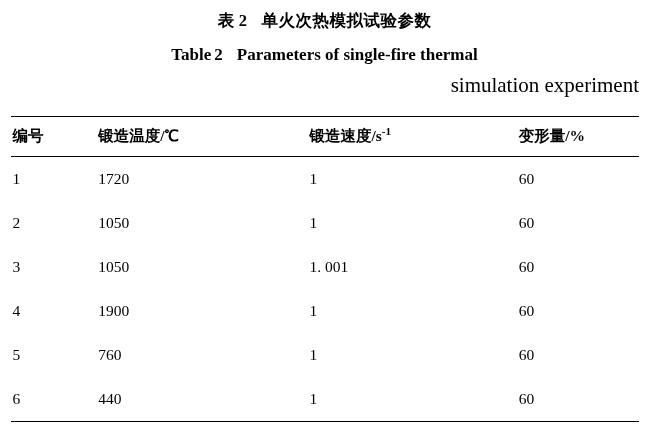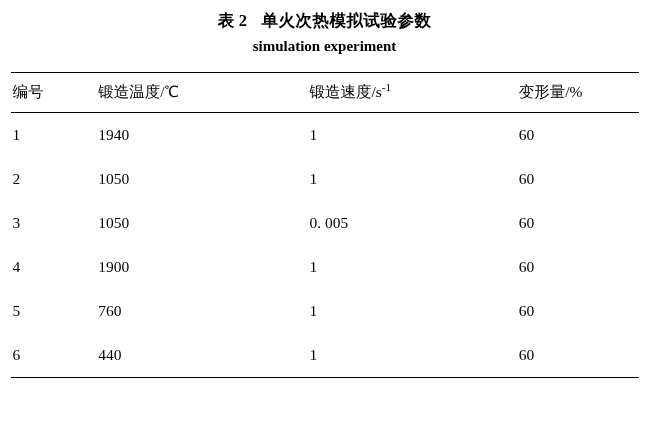--- a/index.html
+++ b/index.html
@@ -41,33 +41,33 @@
     line-height: 1.62;
     padding-top: 7px;
   }
   .caption-en .en-label {
     margin-right: 3px;
   }
   .caption-en .num {
     margin-right: 14px;
   }
   .caption-en-line2 {
-    text-align: center;
-    font-weight: bold;
-    font-size: 15px;
+    text-align: right;
+    font-weight: normal;
+    font-size: 21px;
     line-height: 1.62;
   }
   table.params {
     width: 628px;
     margin: 14px auto 0 auto;
     border-collapse: collapse;
     font-size: 15px;
   }
   table.params thead th {
-    font-weight: normal;
+    font-weight: bold;
     text-align: left;
     padding: 9px 0 9px 0;
     font-size: 15.5px;
     margin-left: 28px;
   }
   table.params tbody td {
     text-align: left;
     padding: 13px 0 13px 0;
     font-size: 15.5px;
   }
@@ -94,50 +94,53 @@
 </style>
 </head>
 <body>
 
 <div class="page">
 
   <div class="caption caption-cn">
     <span>表</span><span class="num">2</span><span>单火次热模拟试验参数</span>
   </div>
 
+  <div class="caption caption-en">
+    <span class="en-label">Table</span><span class="num">2</span><span>Parameters of single-fire thermal</span>
+  </div>
   <div class="caption-en-line2">
     <span>simulation experiment</span>
   </div>
 
   <table class="params">
     <thead>
       <tr class="rule-top">
         <th class="col-id">编号</th>
         <th class="col-temp">锻造温度/℃</th>
         <th class="col-speed"><span>锻造速度/s</span><sup>-1</sup></th>
         <th class="col-def">变形量/%</th>
       </tr>
     </thead>
     <tbody>
       <tr class="rule-mid">
         <td class="col-id">1</td>
-        <td class="col-temp cell-indent-1">1940</td>
+        <td class="col-temp cell-indent-1">1720</td>
         <td class="col-speed cell-indent-2">1</td>
         <td class="col-def">60</td>
       </tr>
       <tr>
         <td class="col-id">2</td>
         <td class="col-temp cell-indent-1">1050</td>
         <td class="col-speed cell-indent-2">1</td>
         <td class="col-def">60</td>
       </tr>
       <tr>
         <td class="col-id">3</td>
         <td class="col-temp cell-indent-1">1050</td>
-        <td class="col-speed cell-indent-2">0. 005</td>
+        <td class="col-speed cell-indent-2">1. 001</td>
         <td class="col-def">60</td>
       </tr>
       <tr>
         <td class="col-id">4</td>
         <td class="col-temp cell-indent-1">1900</td>
         <td class="col-speed cell-indent-2">1</td>
         <td class="col-def">60</td>
       </tr>
       <tr>
         <td class="col-id">5</td>

